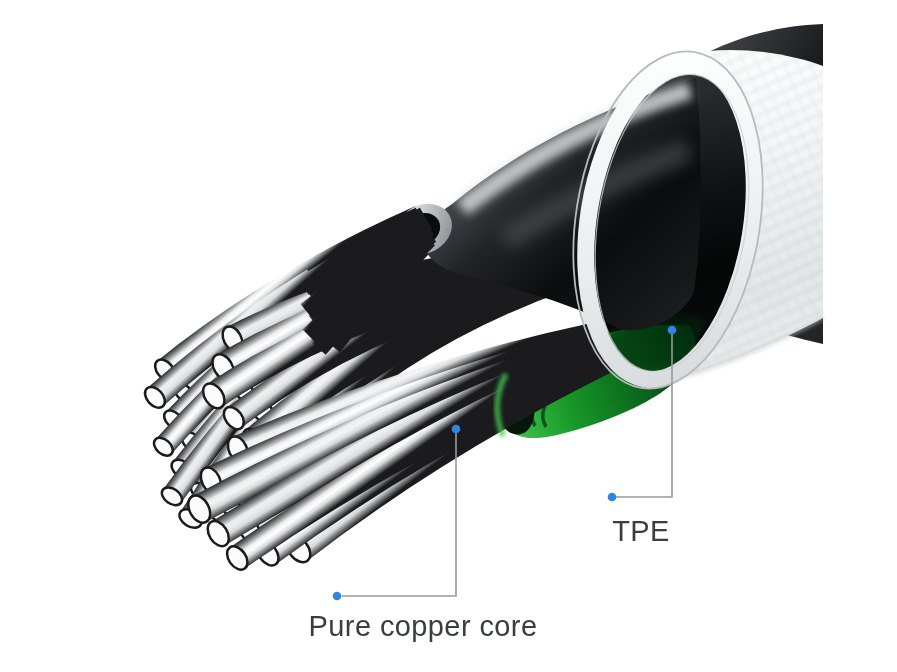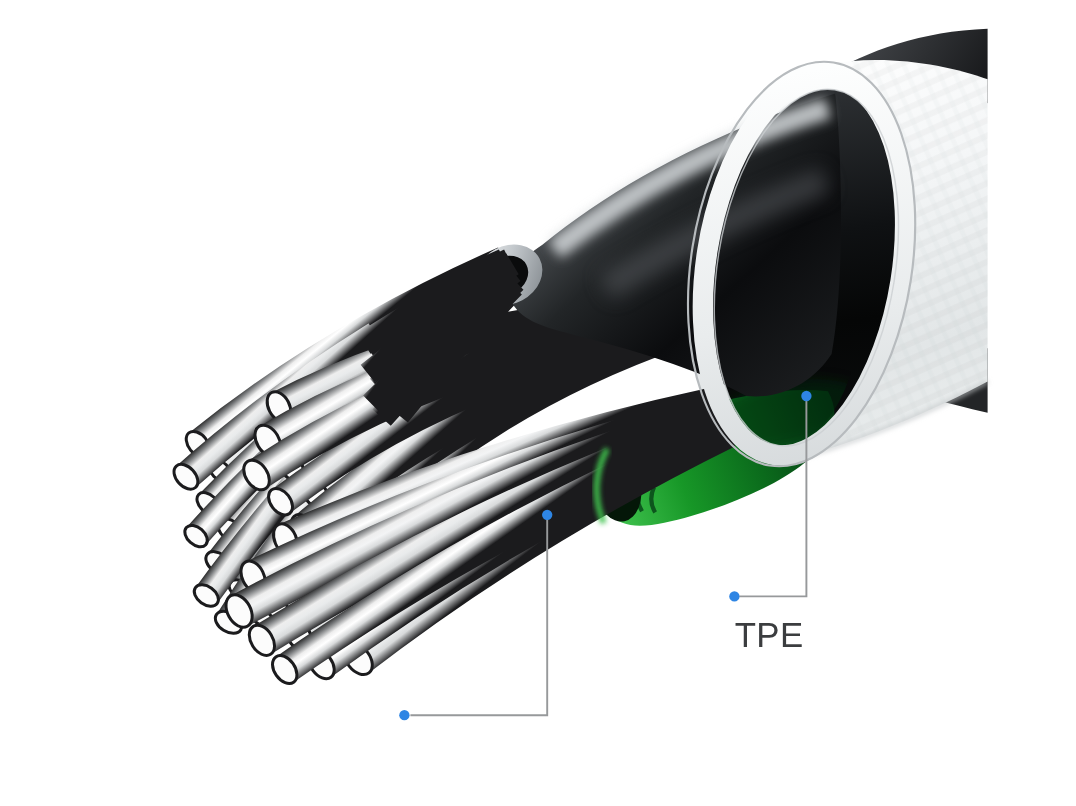--- a/index.html
+++ b/index.html
@@ -707,13 +707,14 @@
     <circle cx="612" cy="497" r="4.3" style="fill:var(--accent-dot,#2e85e4)"></circle>
   </g>
   <g>
     <polyline points="456,429 456,596 342,596" fill="none" style="stroke:var(--leader-line,#97999b)" stroke-width="1.6"></polyline>
     <circle cx="456" cy="429" r="4.3" style="fill:var(--accent-dot,#2e85e4)"></circle>
     <circle cx="337" cy="596" r="4.3" style="fill:var(--accent-dot,#2e85e4)"></circle>
   </g>
 </svg>
 
 <div class="callout-label" style="left:641px;top:531px;">TPE</div>
+<div class="callout-label" style="left:423px;top:626px;">Pure copper core</div>
 </div>
 
 </body></html>

